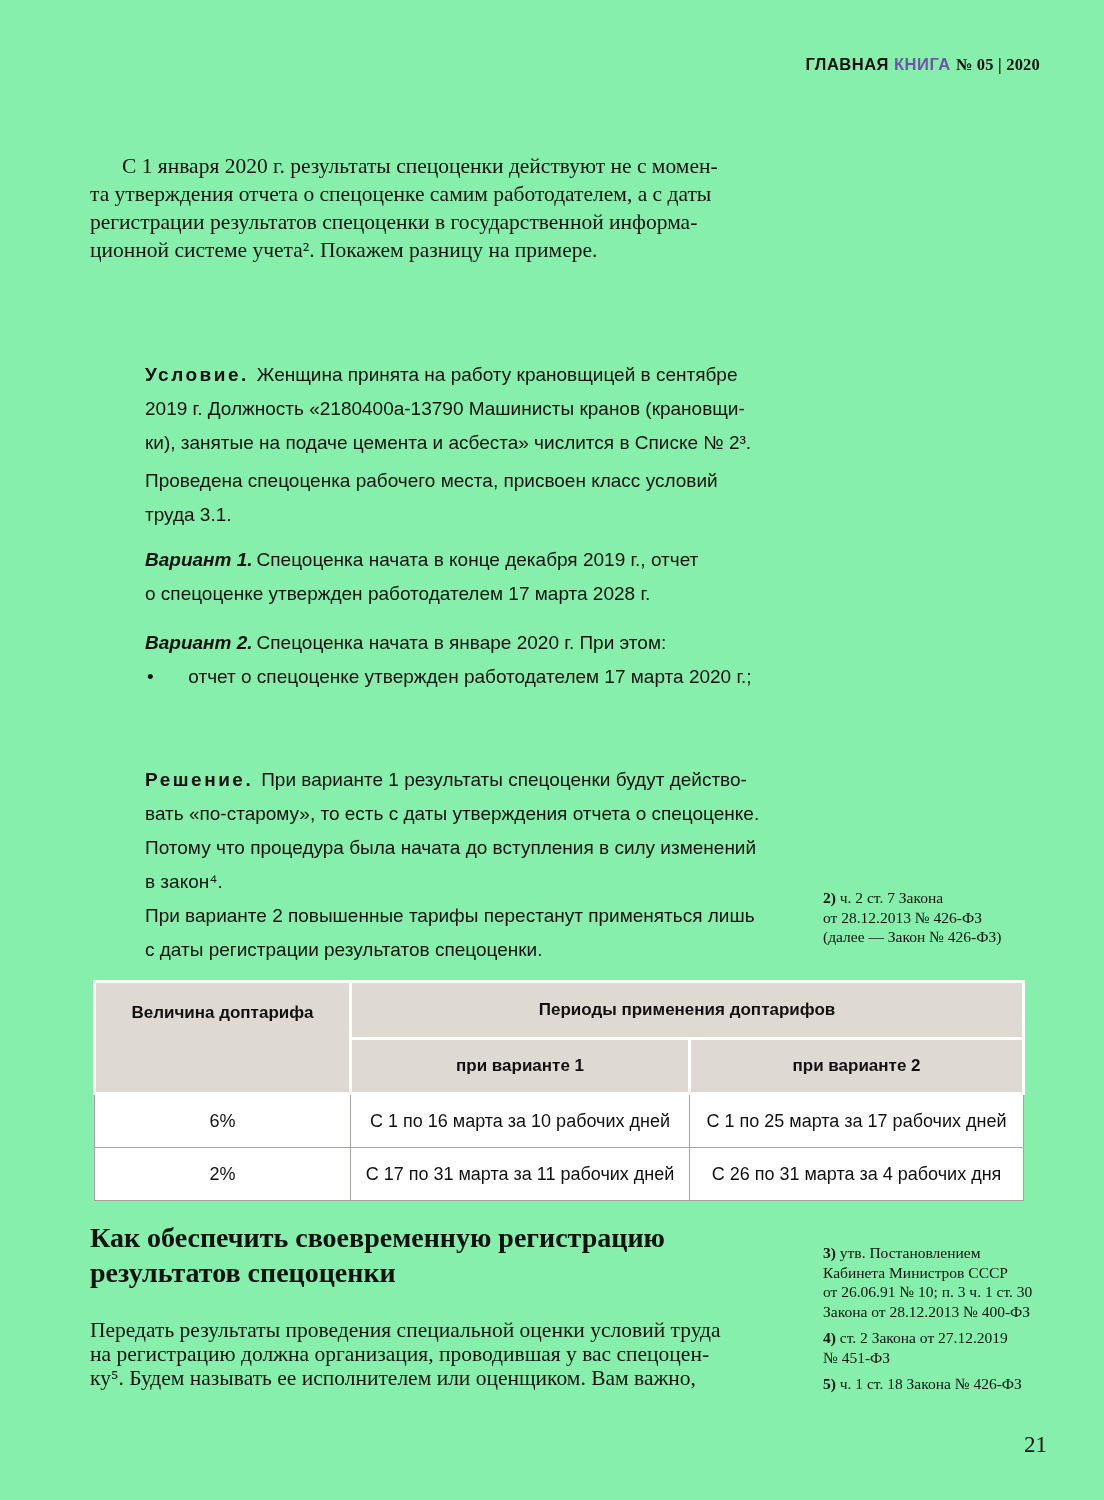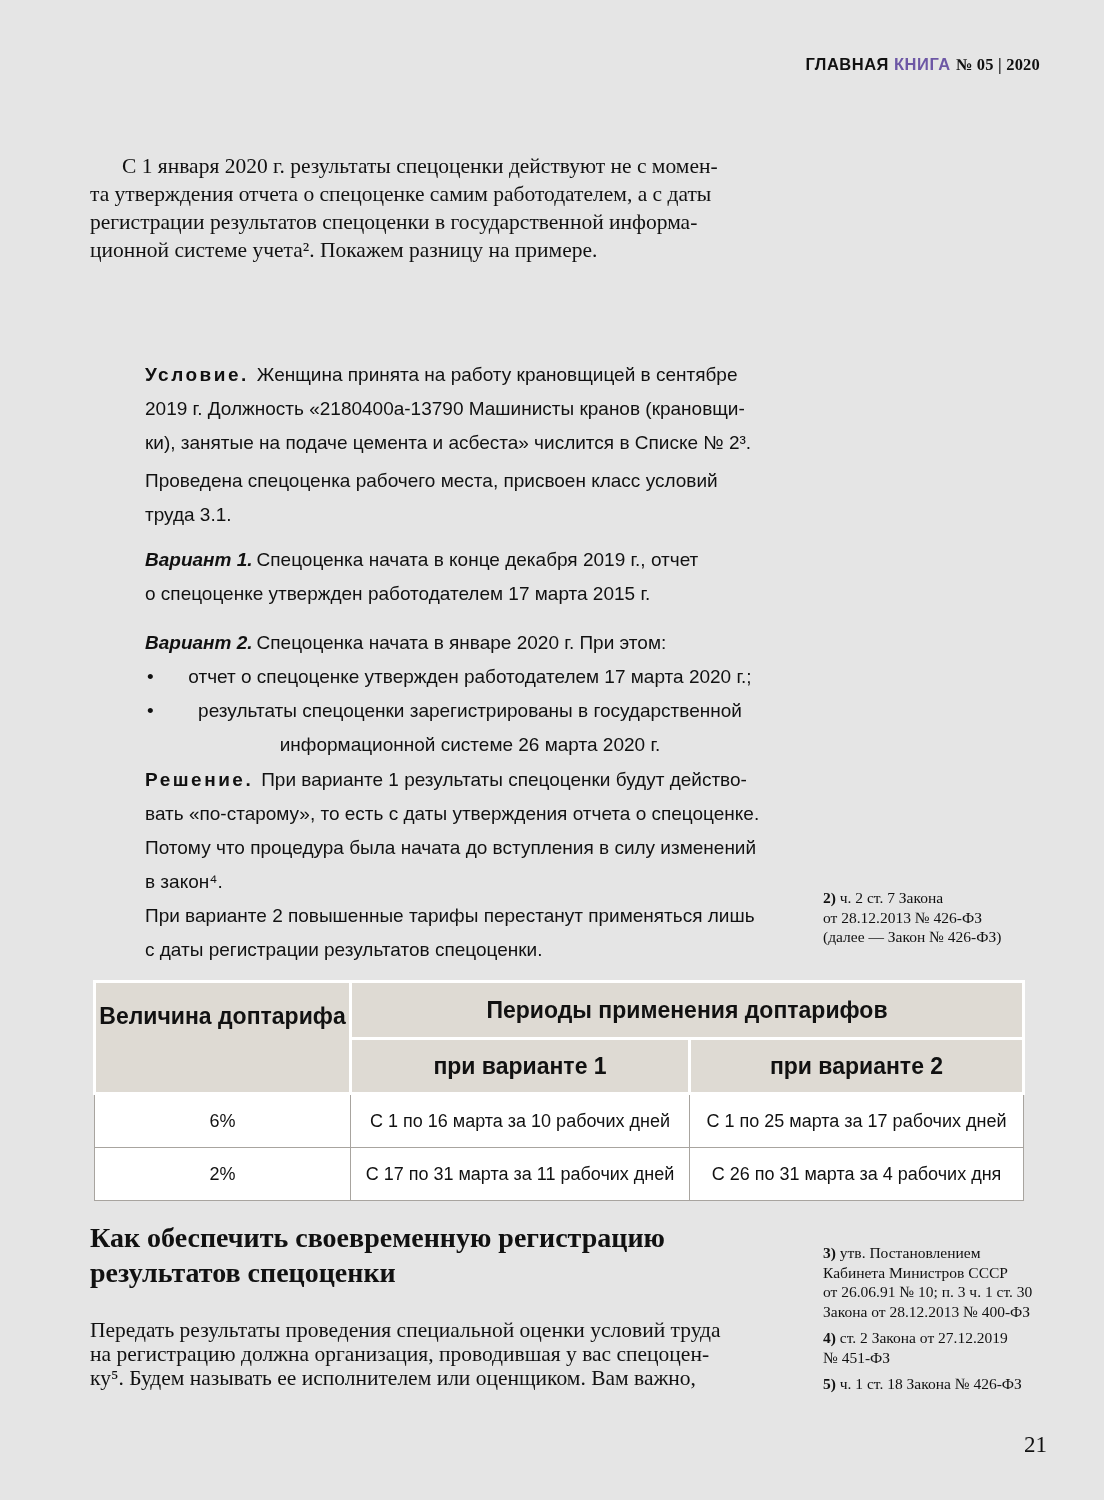--- a/index.html
+++ b/index.html
@@ -1,16 +1,16 @@
 <!DOCTYPE html>
 <html lang="ru"><head>
 <meta charset="utf-8">
 <style>
   html,body{margin:0;padding:0;background:#ffffff;}
-  .page{position:relative;width:1104px;height:1500px;background:#e5e5e5;overflow:hidden;
+  .page{position:relative;width:1104px;height:1500px;background:#86efac;overflow:hidden;
         font-family:"Liberation Serif","DejaVu Serif",serif;color:#111;}
 
   
   .masthead{position:absolute;top:55px;right:64px;font-size:16.5px;font-weight:bold;
             font-family:"Liberation Sans","DejaVu Sans",sans-serif;letter-spacing:.5px;white-space:nowrap;}
   .masthead .issue{font-family:"Liberation Serif","DejaVu Serif",serif;letter-spacing:.2px;}
 
   .pre{white-space:pre-line;}
 
   
@@ -32,21 +32,21 @@
   
   .note{position:absolute;left:823px;width:225px;font-size:15.5px;line-height:19.5px;}
   .note b{font-weight:bold;}
   .notes-stack .note{position:static;margin-bottom:7px;}
   .notes-stack{position:absolute;left:823px;top:1243px;width:225px;}
 
   
   .tariff{position:absolute;left:93px;top:980px;border-collapse:collapse;table-layout:fixed;
           font-family:"Liberation Sans","DejaVu Sans",sans-serif;}
   .tariff td{text-align:center;}
-  .tariff .th{background:#dedad3;border:3px solid #ffffff;font-weight:bold;font-size:23px;}
+  .tariff .th{background:#dedad3;border:3px solid #ffffff;font-weight:bold;font-size:17px;}
   .tariff .c1{width:256px;}
   .tariff .c2{width:339px;}
   .tariff .c3{width:334px;}
   .tariff .hr1{height:57px;}
   .tariff .hr2{height:42px;}
   .tariff .rowspan-cell{vertical-align:top;padding-top:20px;}
   .tariff tbody td{border:1px solid #a8a49f;background:#fff;height:50px;font-size:18px;}
 
   
   .sec-h{position:absolute;left:90px;top:1220px;width:720px;font-size:28px;font-weight:bold;
@@ -74,29 +74,27 @@
 ки), занятые на подаче цемента и асбеста» числится в Списке № 2³.</span></p>
     </div>
 
   <div class="ex" style="top:464px;">
       <p class="pre">Проведена спецоценка рабочего места, присвоен класс условий
 труда 3.1.</p>
     </div>
 
   <div class="ex" style="top:543px;">
       <p class="pre"><span class="lbl-it">Вариант 1.</span><span>Спецоценка начата в конце декабря 2019 г., отчет
-о спецоценке утвержден работодателем 17 марта 2015 г.</span></p>
+о спецоценке утвержден работодателем 17 марта 2028 г.</span></p>
     </div>
 
   <div class="ex" style="top:626px;">
       <p class="pre"><span class="lbl-it">Вариант 2.</span><span>Спецоценка начата в январе 2020 г. При этом:</span></p>
     <ul>
         <li class="pre">отчет о спецоценке утвержден работодателем 17 марта 2020 г.;</li>
-        <li class="pre">результаты спецоценки зарегистрированы в государственной
-информационной системе 26 марта 2020 г.</li>
       </ul>
   </div>
 
   <div class="ex" style="top:763px;">
       <p class="pre"><span class="lbl-sp">Решение.</span><span>При варианте 1 результаты спецоценки будут действо-
 вать «по-старому», то есть с даты утверждения отчета о спецоценке.
 Потому что процедура была начата до вступления в силу изменений
 в закон⁴.</span></p>
     </div>
 

